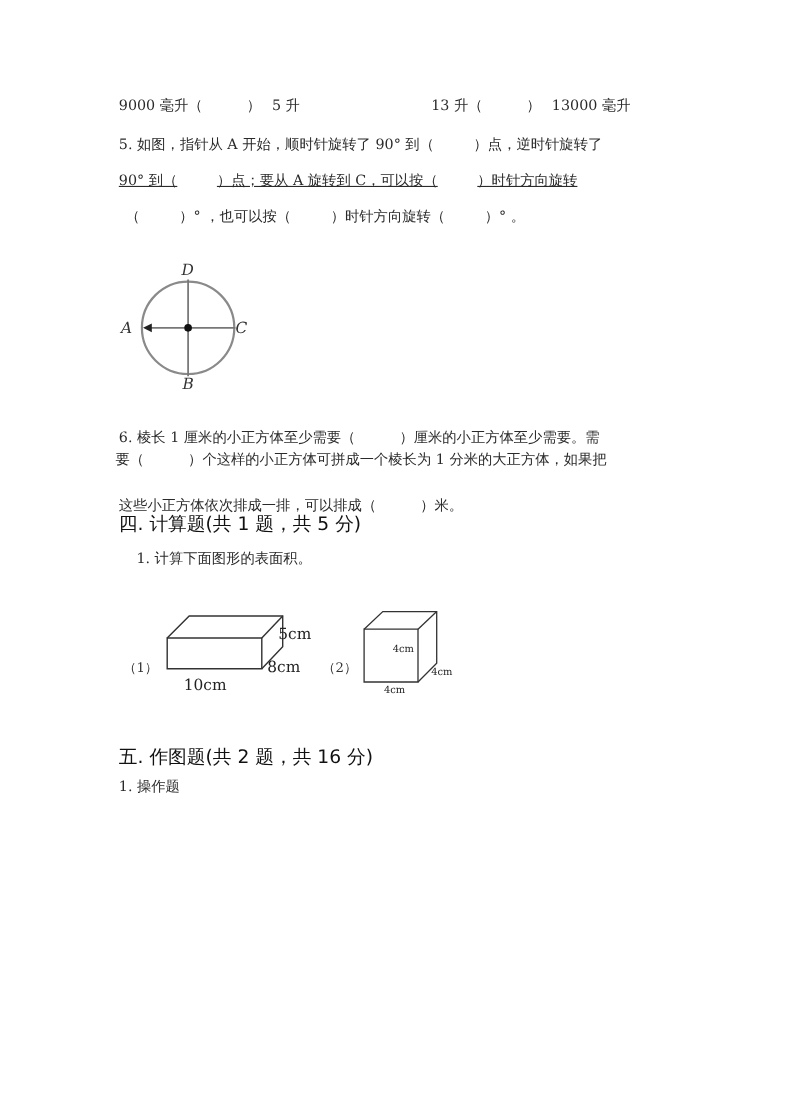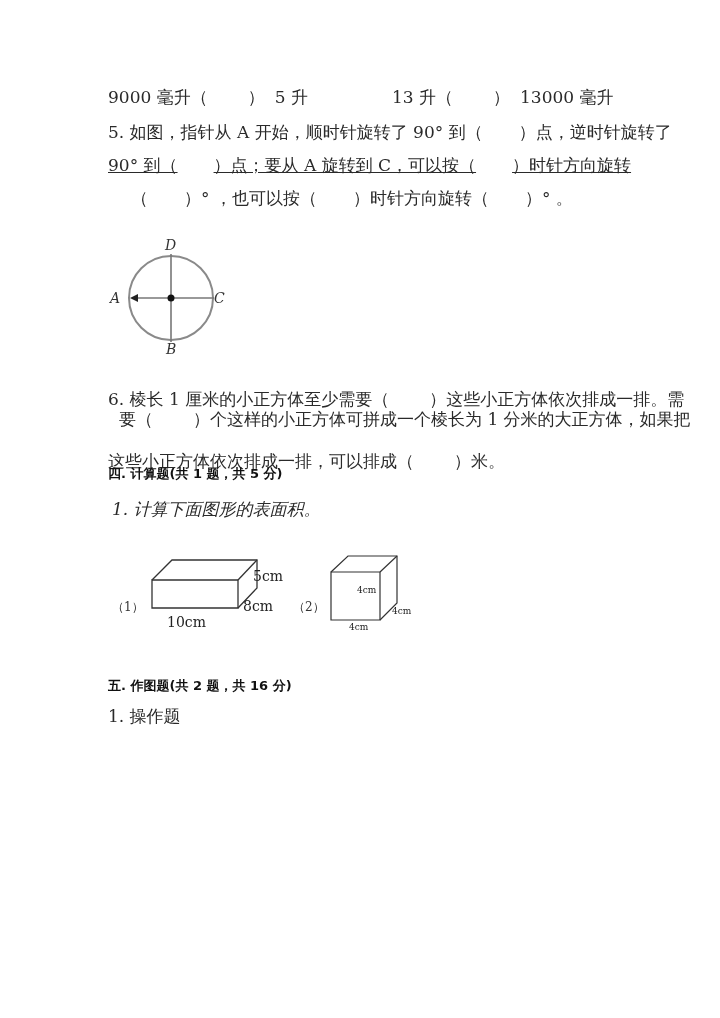--- a/index.html
+++ b/index.html
@@ -9,69 +9,69 @@
     }
     body {
       width: 720px;
       height: 1018px;
       position: relative;
       overflow: hidden;
       font-family: "DejaVu Serif", "Liberation Serif", serif;
       color: #222222;
     }
     .abs { position: absolute; white-space: nowrap; }
-    .txt { font-size: 17px; line-height: 16px; color: #2a2a2a; }
-    .bold { font-weight: bold; font-size: 13px; color: #111; font-family: "DejaVu Sans", "Liberation Sans", sans-serif; }
+    .txt { font-size: 13px; line-height: 16px; color: #2a2a2a; }
+    .bold { font-weight: normal; font-size: 17px; color: #111; font-family: "DejaVu Sans", "Liberation Sans", sans-serif; }
     .gap { display: inline-block; }
     svg text { font-family: "DejaVu Serif", "Liberation Serif", serif; }
   </style>
 </head>
 <body>
 
 <div class="abs txt" style="left:108px; top:89px;">
   <span>9000 毫升</span><span>（</span><span class="gap" style="width:40px;"></span><span>）</span><span class="gap" style="width:10px;"></span><span>5 升</span>
 </div>
 <div class="abs txt" style="left:392px; top:89px;text-align:center;">
   <span>13 升</span><span>（</span><span class="gap" style="width:40px;"></span><span>）</span><span class="gap" style="width:10px;"></span><span>13000 毫升</span>
 </div>
 
 <div class="abs txt" style="left:108px; top:124px;">
   <span>5. 如图，指针从 A 开始，顺时针旋转了 90°  到（</span><span class="gap" style="width:36px;"></span><span>）点，逆时针旋转了</span>
 </div>
 <div class="abs txt" style="left:108px; top:157px;text-decoration:underline;">
   <span>90°  到（</span><span class="gap" style="width:36px;"></span><span>）点；要从 A 旋转到 C，可以按（</span><span class="gap" style="width:36px;"></span><span>）时针方向旋转</span>
 </div>
-<div class="abs txt" style="left:131px; top:190px;">
+<div class="abs txt" style="left:114px; top:190px;">
   <span>（</span><span class="gap" style="width:36px;"></span><span>）°  ，也可以按（</span><span class="gap" style="width:36px;"></span><span>）时针方向旋转（</span><span class="gap" style="width:36px;"></span><span>）°  。</span>
 </div>
 
 <svg class="abs" style="left:104px; top:232px;" width="130" height="125" viewBox="0 0 130 125">
   <circle cx="67" cy="66" r="42" fill="none" stroke="#8a8a8a" stroke-width="2"></circle>
   <line x1="67" y1="22" x2="67" y2="110" stroke="#777" stroke-width="1.6"></line>
   <line x1="32" y1="66" x2="110" y2="66" stroke="#777" stroke-width="1.6"></line>
   <polygon points="26,66 34,62 34,70" fill="#222"></polygon>
   <circle cx="67" cy="66" r="3.5" fill="#111"></circle>
   <text x="61" y="18" font-size="14" font-style="italic" fill="#333">D</text>
   <text x="62" y="122" font-size="14" font-style="italic" fill="#333">B</text>
   <text x="6" y="71" font-size="14" font-style="italic" fill="#333">A</text>
   <text x="110" y="71" font-size="14" font-style="italic" fill="#333">C</text>
 </svg>
 
 <div class="abs txt" style="left:108px; top:391px;">
-  <span>6. 棱长 1 厘米的小正方体至少需要（</span><span class="gap" style="width:40px;"></span><span>）这些小正方体依次排成一排。需</span>
+  <span>6. 棱长 1 厘米的小正方体至少需要（</span><span class="gap" style="width:40px;"></span><span>）厘米的小正方体至少需要。需</span>
 </div>
-<div class="abs txt" style="left:119px; top:411px;">
+<div class="abs txt" style="left:105px; top:411px;">
   <span>要（</span><span class="gap" style="width:40px;"></span><span>）个这样的小正方体可拼成一个棱长为 1 分米的大正方体，如果把</span>
 </div>
 <div class="abs txt" style="left:108px; top:453px;">
   <span>这些小正方体依次排成一排，可以排成（</span><span class="gap" style="width:40px;"></span><span>）米。</span>
 </div>
 
 <div class="abs bold" style="left:108px; top:465px;">四. 计算题(共 1 题，共 5 分)</div>
-<div class="abs txt" style="left:112px; top:501px;font-style:italic;">1. 计算下面图形的表面积。</div>
+<div class="abs txt" style="left:124px; top:501px;">1. 计算下面图形的表面积。</div>
 
 <svg class="abs" style="left:112px; top:552px;" width="180" height="80" viewBox="0 0 180 80">
   <text x="0" y="59" font-size="12" fill="#333">（1）</text>
   <polygon points="40,28 126,28 126,56 40,56" fill="none" stroke="#333" stroke-width="1.3"></polygon>
   <polyline points="40,28 60,8 145,8 145,36 126,56" fill="none" stroke="#333" stroke-width="1.3"></polyline>
   <line x1="126" y1="28" x2="145" y2="8" stroke="#333" stroke-width="1.3"></line>
   <text x="141" y="29" font-size="14" fill="#222">5cm</text>
   <text x="131" y="59" font-size="14" fill="#222">8cm</text>
   <text x="55" y="75" font-size="14" fill="#222">10cm</text>
 </svg>

